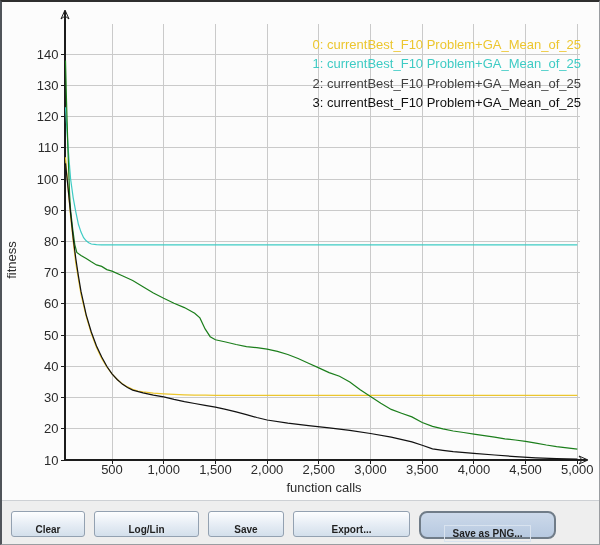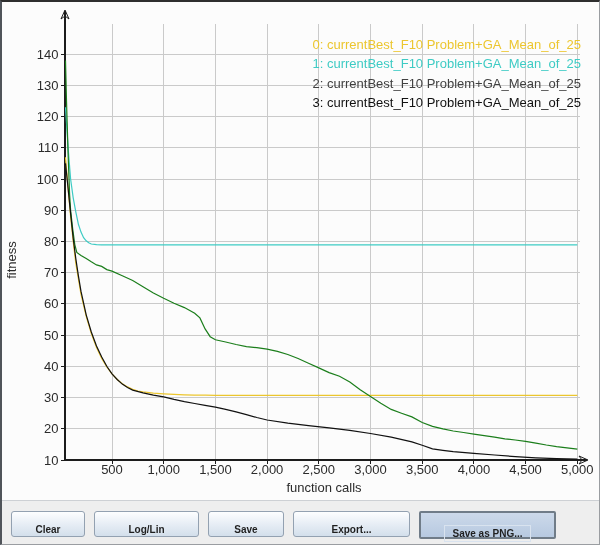--- a/index.html
+++ b/index.html
@@ -20,21 +20,21 @@
     height:26px;box-sizing:border-box;border:1px solid #93a1b1;border-radius:3px;
     background:linear-gradient(#fdfeff,#e9eff6 45%,#d3dfeb);
     font-family:"Liberation Sans",sans-serif;font-weight:bold;font-size:10px;color:#1f1f1f;
     padding:12px;cursor:default;
   }
   .btn-clear{width:74px;}
   .btn-loglin{width:105px;}
   .btn-dump{width:76px;}
   .btn-export{width:117px;}
   .btn-focused{
-    width:137px;height:27px;border:2px solid #707c88;border-radius:2px;
+    width:137px;height:27px;border:2px solid #707c88;border-radius:8px;
     background:linear-gradient(#ccd9ea,#b7c9e0);
   }
   .focus-ring{display:inline-block;border:1px solid #d9e3ef;padding:2px 7px;}
 </style>
 </head>
 <body>
 
 <div class="window">
   <div class="chart-panel">
     <svg id="chart-svg" width="597" height="498" viewBox="0 0 597 498">

